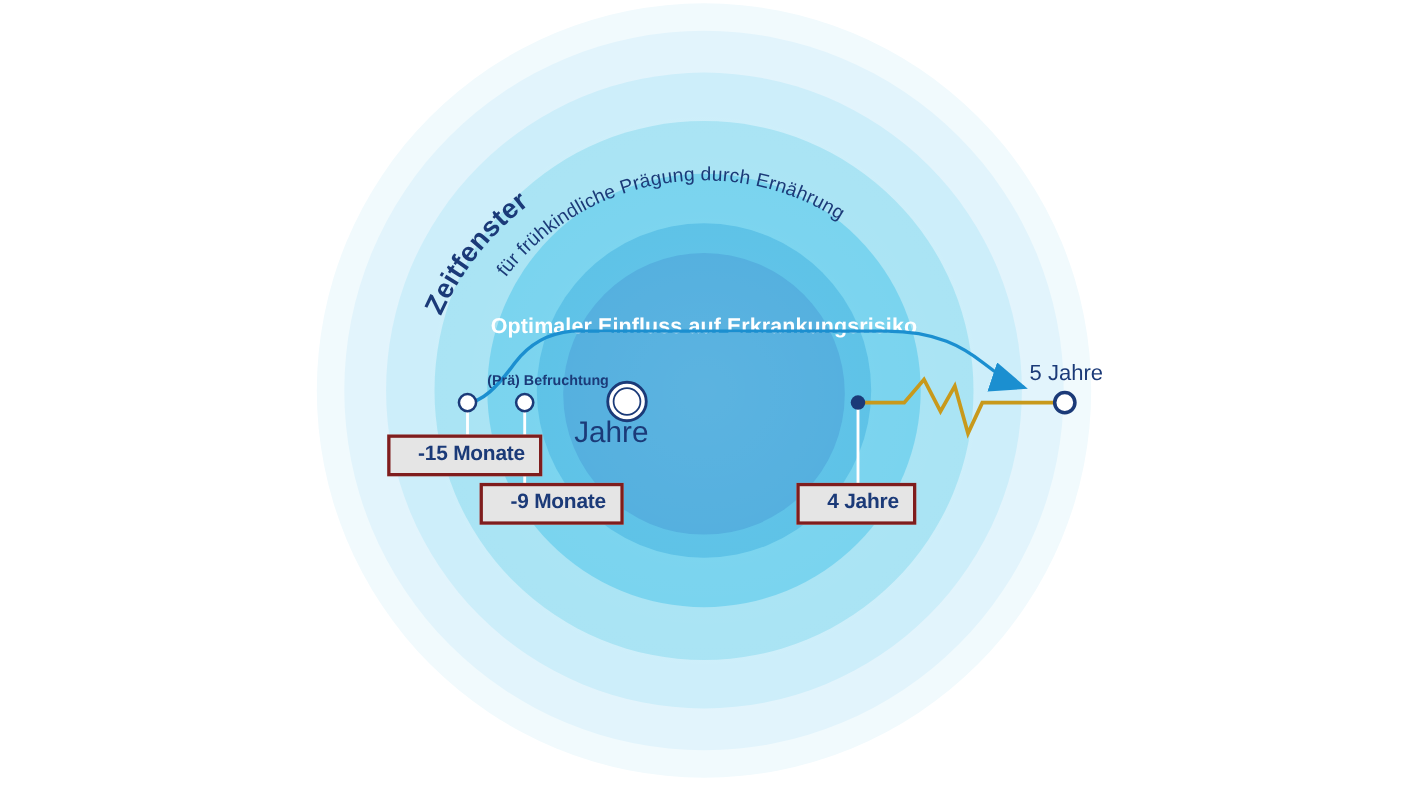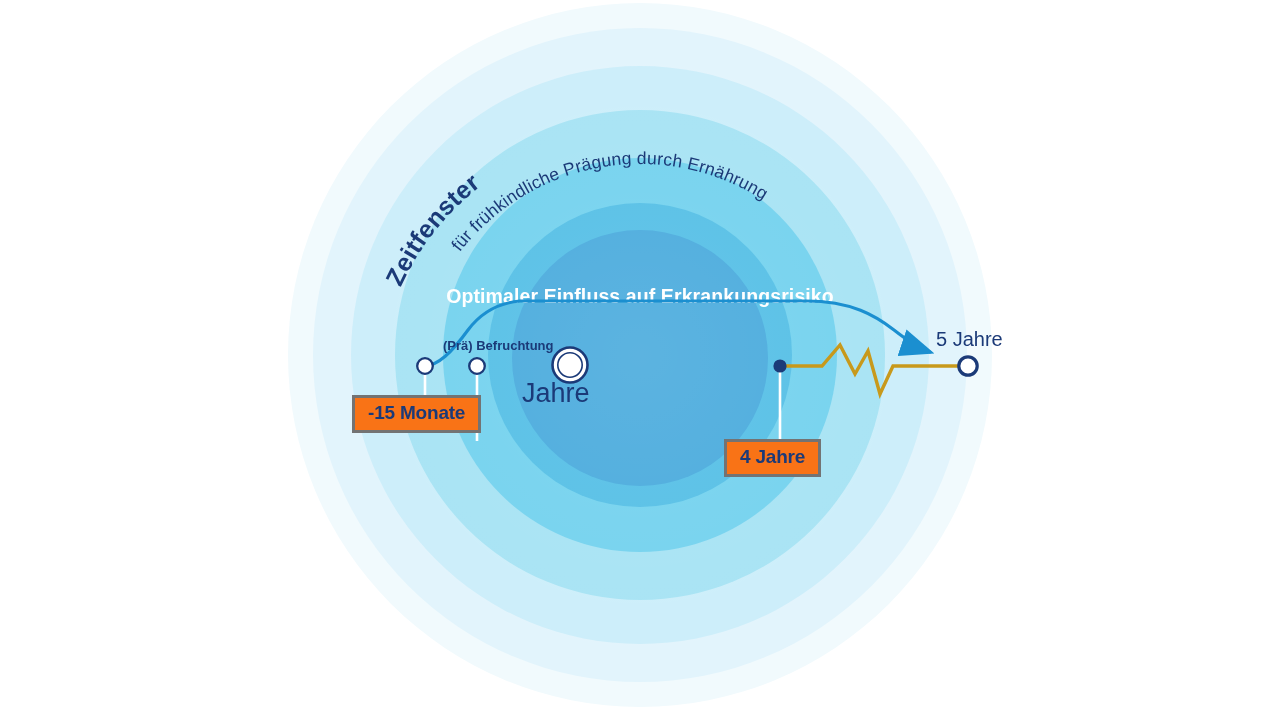--- a/index.html
+++ b/index.html
@@ -6,23 +6,23 @@
   body{
     width:1280px;height:720px;overflow:hidden;background:#ffffff;
     font-family:"Liberation Sans", sans-serif;
     position:relative;
   }
   #stage{position:absolute;inset:0;width:1280px;height:720px;}
   svg#viz{position:absolute;left:0;top:0;width:1280px;height:720px;display:block;}
 
   .lbl-box{
     position:absolute;
-    background:#f97316;
-    border:3px solid #737373;
-    padding:5px 13px 6px 13px;
+    background:#e5e5e5;
+    border:3px solid #7f1d1d;
+    padding:5px 13px 6px 25px;
     color:#1b3a78;
     font-weight:bold;
     font-size:19px;
     letter-spacing:-0.2px;
     white-space:nowrap;
     line-height:1.1;
     box-sizing:border-box;
   }
   .plain-label{
     position:absolute;
@@ -136,16 +136,17 @@
   </svg>
 
   <div class="plain-label" id="lbl-praebefruchtung">(Prä) Befruchtung</div>
 
   <div class="plain-label" id="lbl-geburt">Jahre</div>
 
   <div class="plain-label" id="lbl-sechsjahre">5 Jahre</div>
 
   <div class="lbl-box" id="box-15">-15 Monate</div>
 
+  <div class="lbl-box" id="box-9">-9 Monate</div>
 
   <div class="lbl-box" id="box-2j">4 Jahre</div>
 
 </div>
 
 </body></html>

